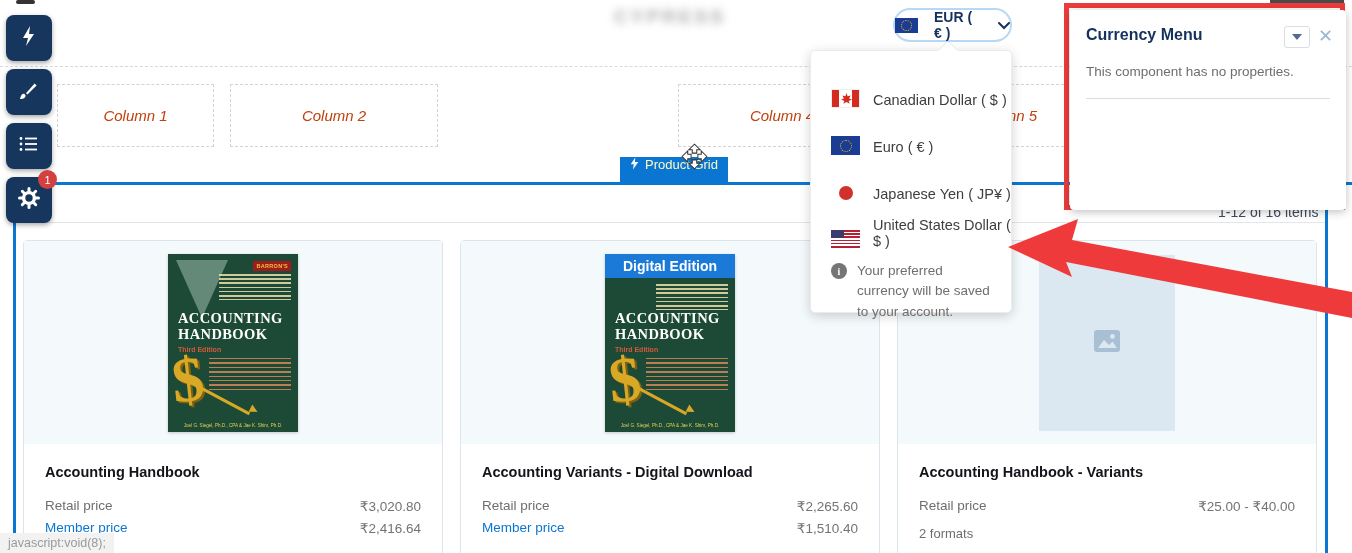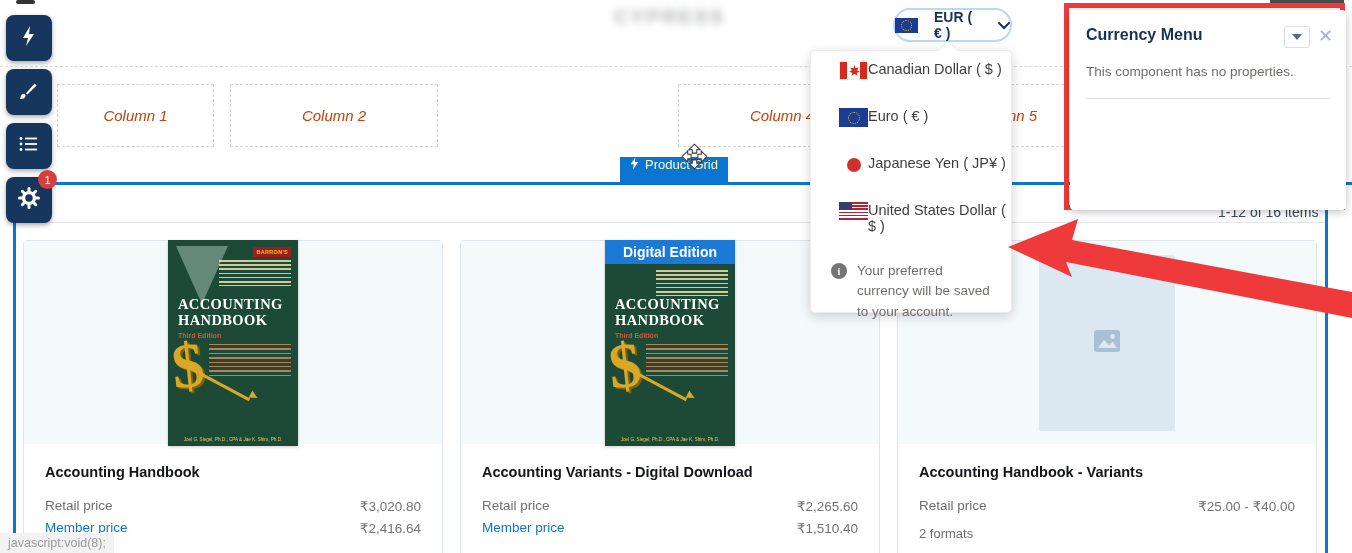--- a/index.html
+++ b/index.html
@@ -36,21 +36,21 @@
   .flag-jp::after { content:""; width:14px; height:14px; background:#d0312d; border-radius:50%; }
   .flag-us { background:repeating-linear-gradient(180deg,#b22234 0 1.6px,#fff 1.6px 3.2px); position:relative; }
   .flag-us::after { content:""; position:absolute; left:0; top:0; width:13px; height:8px; background:#3c3b6e; }
 
   
   .dropdown { position:absolute; left:810px; top:50px; width:202px; height:263px; background:#fff; border:1px solid #ececec;
               border-radius:5px; box-shadow:0 3px 12px rgba(0,0,0,.18); z-index:20; }
   .dropdown .caret { position:absolute; left:130px; top:-8px; width:14px; height:14px; background:#fff;
                      border-left:1px solid #ececec; border-top:1px solid #ececec; transform:rotate(45deg); }
   .dd-items { padding-top:10px; }
-  .dd-item { height:47px; display:flex; align-items:flex-start; padding-left:28px; cursor:pointer; }
+  .dd-item { height:47px; display:flex; align-items:flex-end; gap:13px; padding-left:20px; cursor:pointer; }
   .dd-item .lbl { font-size:14.5px; color:#3e3e3c; }
   .dd-note { display:flex; gap:10px; padding:12px 18px 0 20px; align-items:flex-start; }
   .info-ic { width:16px; height:16px; border-radius:50%; background:#757575; color:#fff; font-size:10px; font-weight:bold;
              font-family:"Liberation Serif",serif; display:flex; align-items:center; justify-content:center; flex:0 0 auto; margin-top:2px; }
   .dd-note .txt { font-size:13.5px; color:#706e6b; line-height:1.5; width:160px; }
 
   
   .dark-sliver { position:absolute; left:1270px; top:0; width:74px; height:4px; background:#4a4a4a; z-index:39; }
   .red-box { position:absolute; left:1064px; top:3px; width:281px; height:207px; border:5px solid #ee3b3b; z-index:40; }
   .props { position:absolute; left:1070px; top:10px; width:276px; height:200px; background:#fff; border-radius:4px;
@@ -90,21 +90,21 @@
   .card .img-area { height:203px; background:#f4f9fc; display:flex; align-items:center; justify-content:center; }
   .card .txt { padding:20px 21px 0 21px; }
   .card .name { font-size:14.5px; font-weight:600; color:#14151a; margin-bottom:18px; }
   .price-row { display:flex; justify-content:space-between; font-size:13.5px; margin-bottom:6px; }
   .price-row .plabel { color:#706e6b; }
   .price-row .plabel.link { color:#0b76d2; cursor:pointer; }
   .price-row .pval { color:#737373; }
   .formats { margin-top:12px; font-size:13px; color:#706e6b; }
 
   
-  .cover { position:relative; width:130px; height:206px; background:#1c4a36; overflow:hidden; box-shadow:0 1px 3px rgba(0,0,0,.2);padding-left:23px; }
+  .cover { position:relative; width:130px; height:178px; background:#1c4a36; overflow:hidden; box-shadow:0 1px 3px rgba(0,0,0,.2);padding-left:23px; }
   .cover .tri { position:absolute; left:8px; top:6px; width:0; height:0; border-left:26px solid transparent;
                 border-right:26px solid transparent; border-top:58px solid rgba(160,190,175,.55); }
   .cover .brand { position:absolute; right:7px; top:7px; background:#a01c1c; color:#e8c43c; font-size:5.5px;
                   font-weight:bold; padding:2px 3px; letter-spacing:.3px; }
   .cover .blines { position:absolute; right:7px; top:20px; width:72px; height:26px;
                    background:repeating-linear-gradient(180deg, rgba(240,224,170,.85) 0 1.6px, transparent 1.6px 4.2px); }
   .cover .ctitle { position:absolute; left:10px; top:56px; width:108px; font-family:"Liberation Serif",serif;
                    font-weight:bold; font-size:14.5px; line-height:1.12; color:#fff; letter-spacing:.4px; }
   .cover .edition { position:absolute; left:10px; top:92px; font-size:7px; color:#d4583a; font-weight:bold; }
   .cover .blines2 { position:absolute; right:7px; top:104px; width:82px; height:34px;

